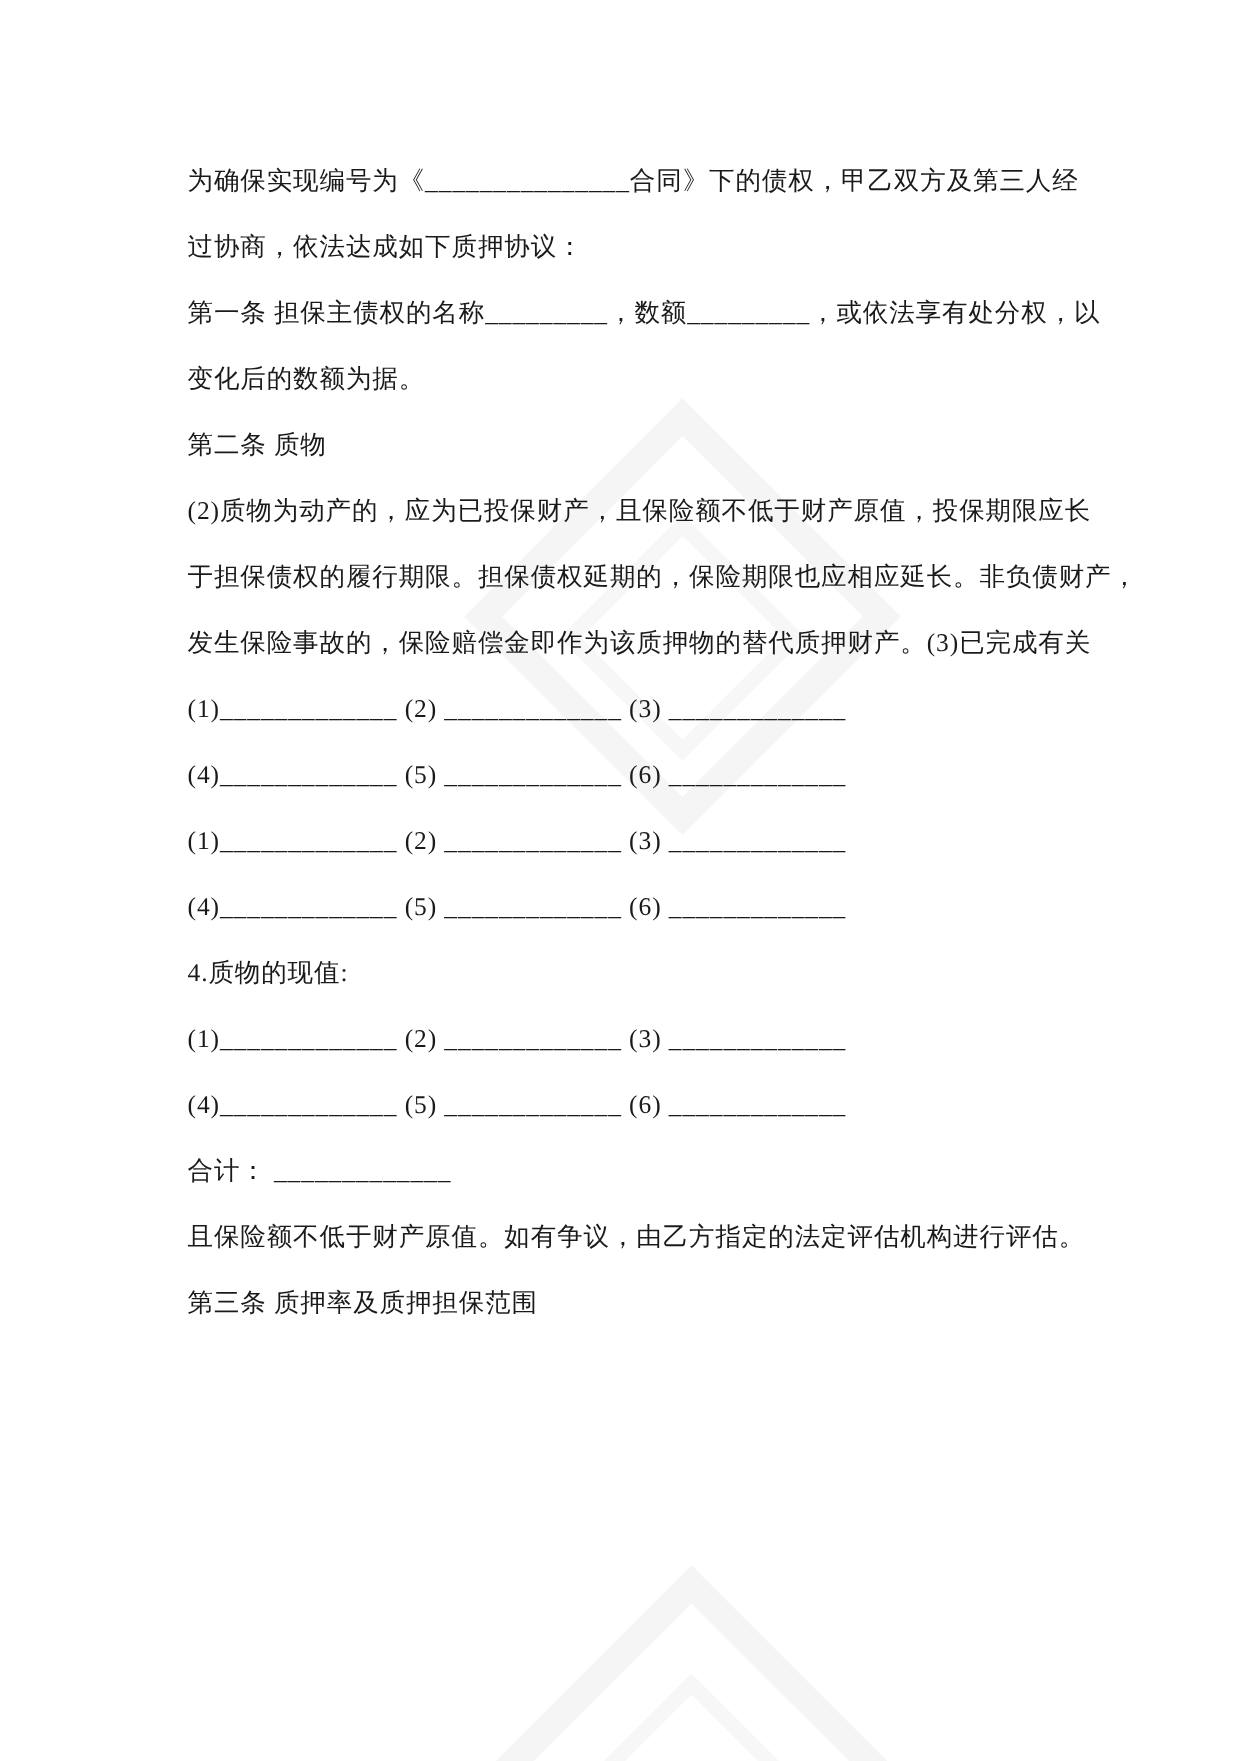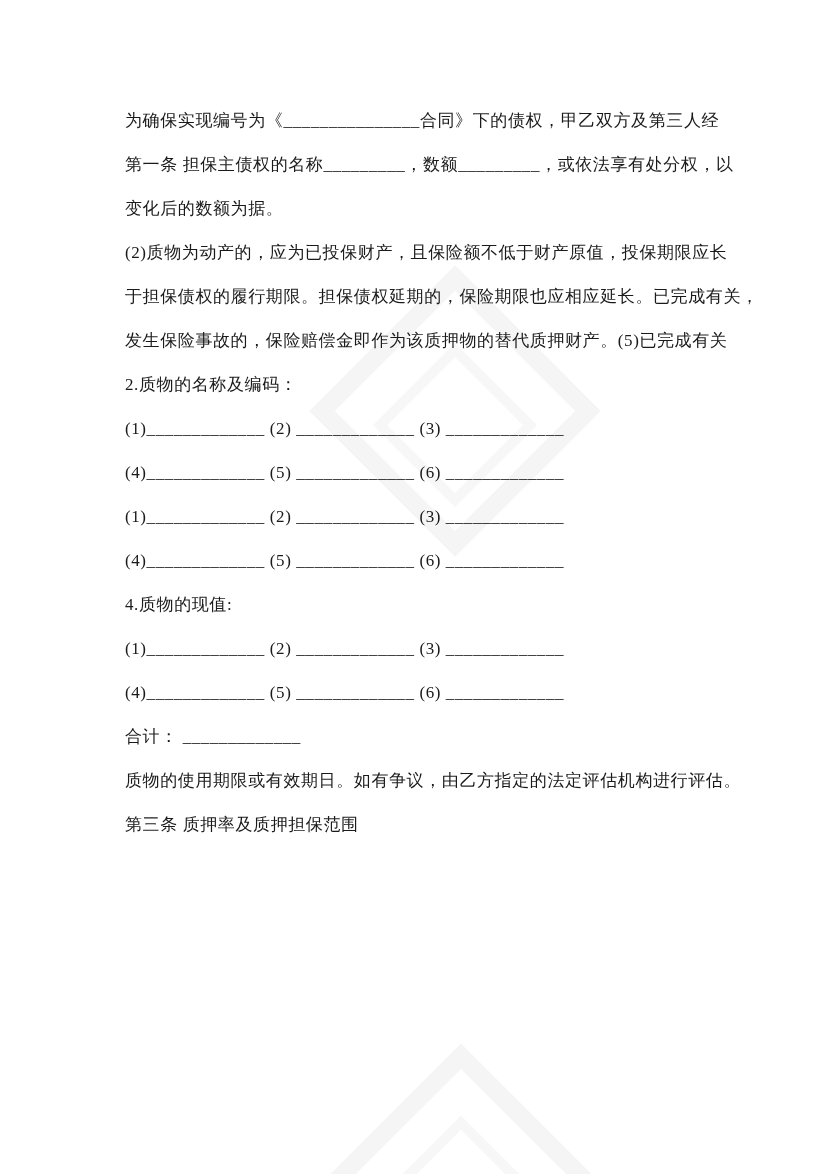--- a/index.html
+++ b/index.html
@@ -61,35 +61,36 @@
 <body>
 
 <div class="page">
 
   <div class="watermark wm-top">
     <div class="inner"></div>
   </div>
 
   <div class="doc">
       <div class="line">为确保实现编号为《_______________合同》下的债权，甲乙双方及第三人经</div>
+      <div class="line">过协商，依法达成如下质押协议：</div>
       <div class="line">第一条 担保主债权的名称_________，数额_________，或依法享有处分权，以</div>
       <div class="line">变化后的数额为据。</div>
+      <div class="line">第二条 质物</div>
       <div class="line">(2)质物为动产的，应为已投保财产，且保险额不低于财产原值，投保期限应长</div>
-      <div class="line">于担保债权的履行期限。担保债权延期的，保险期限也应相应延长。已完成有关，</div>
-      <div class="line">发生保险事故的，保险赔偿金即作为该质押物的替代质押财产。(5)已完成有关</div>
-      <div class="line">2.质物的名称及编码：</div>
+      <div class="line">于担保债权的履行期限。担保债权延期的，保险期限也应相应延长。非负债财产，</div>
+      <div class="line">发生保险事故的，保险赔偿金即作为该质押物的替代质押财产。(3)已完成有关</div>
       <div class="line">(1)_____________ (2) _____________ (3) _____________</div>
       <div class="line">(4)_____________ (5) _____________ (6) _____________</div>
       <div class="line">(1)_____________ (2) _____________ (3) _____________</div>
       <div class="line">(4)_____________ (5) _____________ (6) _____________</div>
       <div class="line">4.质物的现值:</div>
       <div class="line">(1)_____________ (2) _____________ (3) _____________</div>
       <div class="line">(4)_____________ (5) _____________ (6) _____________</div>
       <div class="line">合计： _____________</div>
-      <div class="line">质物的使用期限或有效期日。如有争议，由乙方指定的法定评估机构进行评估。</div>
+      <div class="line">且保险额不低于财产原值。如有争议，由乙方指定的法定评估机构进行评估。</div>
       <div class="line">第三条 质押率及质押担保范围</div>
     </div>
 
   <div class="watermark wm-bottom">
     <div class="inner"></div>
   </div>
 
 </div>
 
 </body></html>

